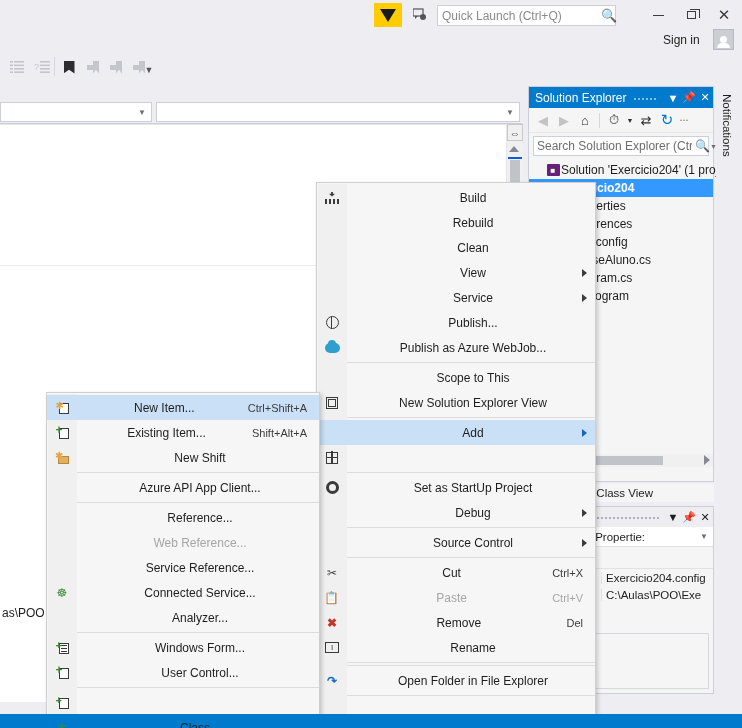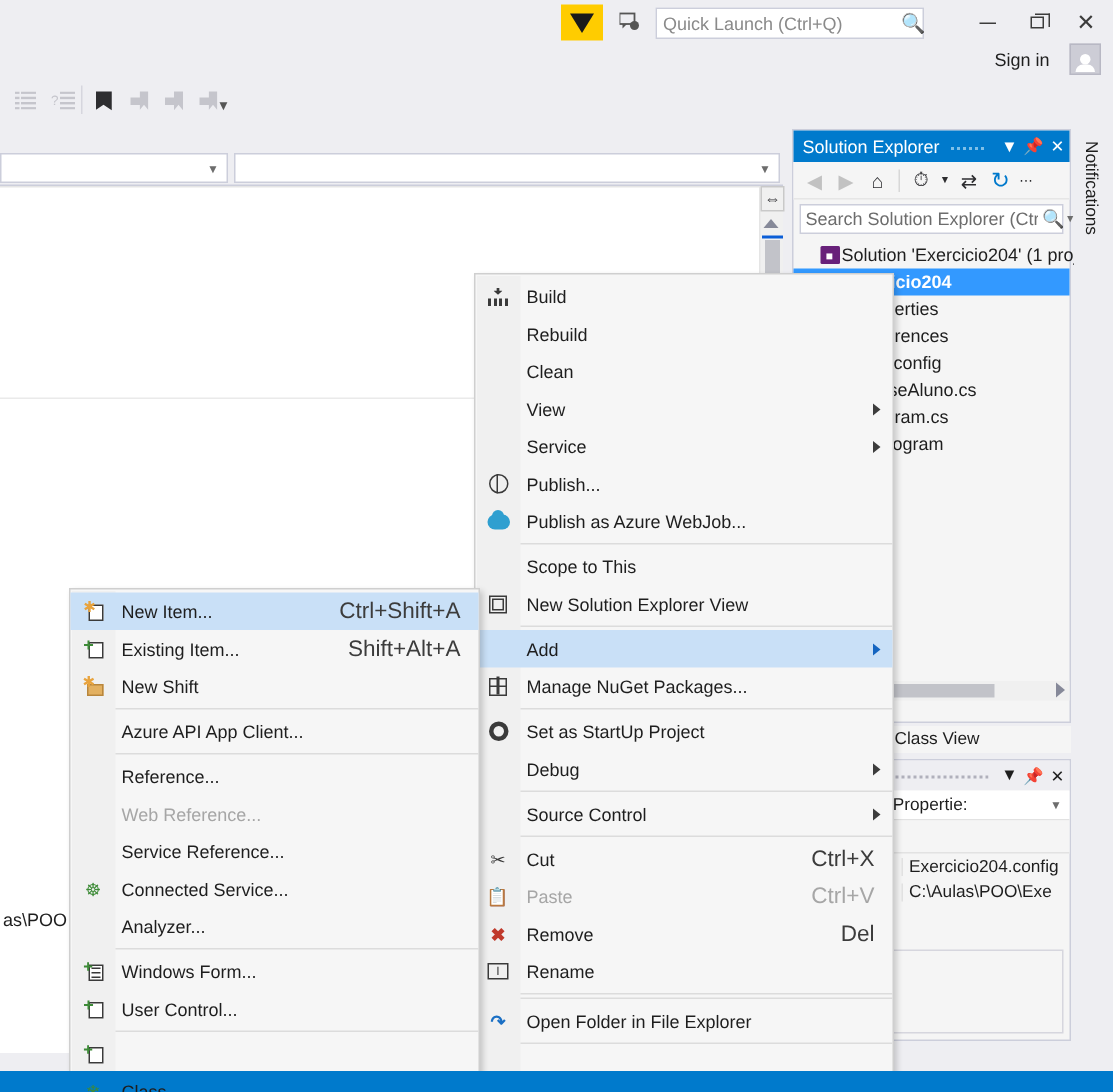--- a/index.html
+++ b/index.html
@@ -219,28 +219,28 @@
     background: #f6f6f6; border: 1px solid #cfcfcf;
     box-shadow: 2px 2px 4px rgba(0,0,0,.18); padding: 2px 0;
     font-size: 12px;
   }
   .ctxmenu .gutter {
     position: absolute; left: 1px; top: 1px; width: 29px; bottom: 1px;
     background: #f0f0f0;
   }
   .mi {
     position: relative; height: 25px; display: flex; align-items: center;
-    padding-left: 0; white-space: nowrap;
+    padding-left: 0; white-space: nowrap; text-align: center;
   }
   .mi.hl { background: #c9e0f7; }
   .mi.disabled { color: #a6a6a6; }
   .mi .ico { width: 30px; flex: 0 0 30px; display:flex; align-items:center; justify-content:center;
              font-size: 12px; z-index: 2; }
   .mi .lbl { flex: 1; padding-left: 4px; z-index: 2; }
-  .mi .acc { z-index: 2; padding-right: 12px; color: #3c3c3c; font-size: 15px; }
+  .mi .acc { z-index: 2; padding-right: 12px; color: #3c3c3c; font-size: 11px; }
   .mi.disabled .acc { color:#a6a6a6; }
   .mi .subarrow { position:absolute; right: 8px; top: 9px; width:0;height:0;
                   border-top:4px solid transparent; border-bottom:4px solid transparent;
                   border-left:5px solid #3c3c3c; z-index:2;}
   .msep { height:1px; background:#dcdcdc; margin:2px 0 2px 30px; position:relative; z-index:2;}
 
   
   .submenu {
     position: absolute; left: 46px; top: 392px; width: 274px;
     background: #f6f6f6; border: 1px solid #cfcfcf;
@@ -573,21 +573,20 @@
     <div class="msep"></div>
     <div class="mi hl">
       <span class="ico"></span>
       <span class="lbl">Add</span>
       <span class="subarrow" style="border-left-color:#1565c0"></span>
     </div>
     <div class="mi">
       <span class="ico">
           <span class="ic-nuget"></span>
         </span>
-      <span class="lbl">Manage NuGet Packages...</span>
     </div>
     <div class="msep"></div>
     <div class="mi">
       <span class="ico">
           <span class="ic-gear"></span>
         </span>
       <span class="lbl">Set as StartUp Project</span>
     </div>
     <div class="mi">
       <span class="ico"></span>

